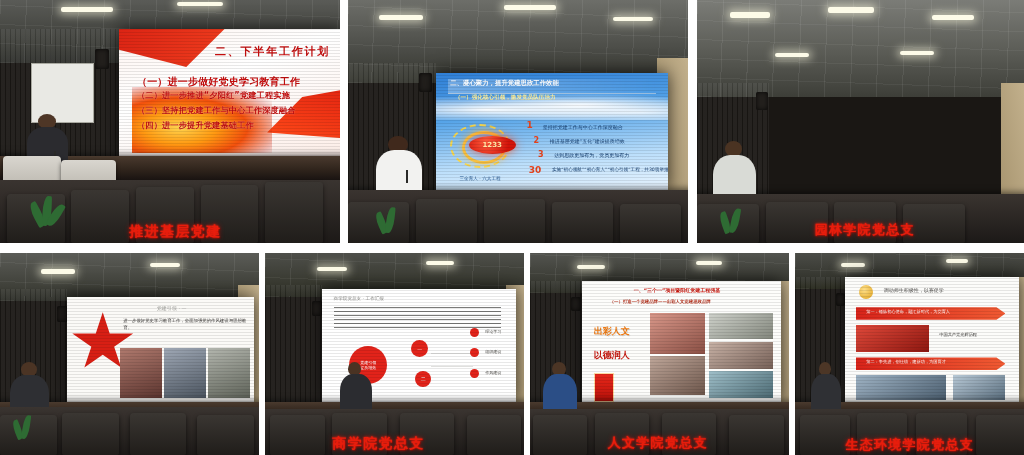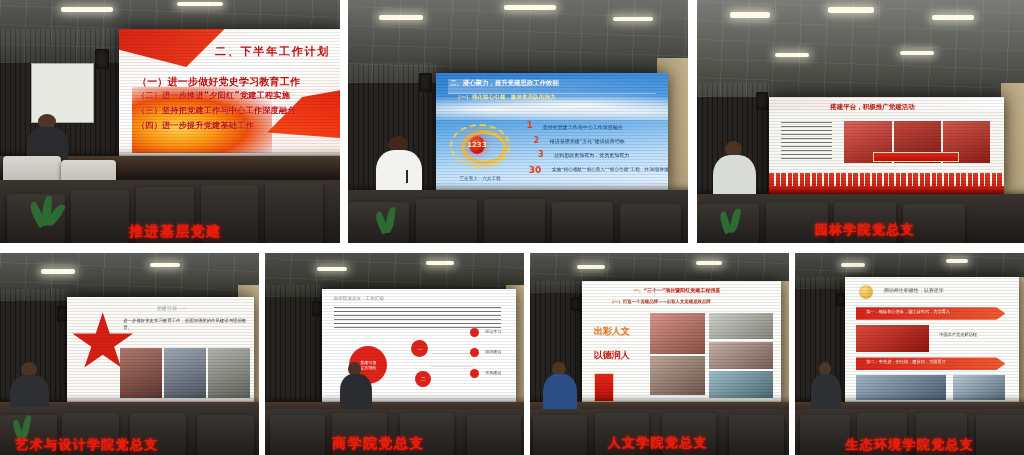--- a/index.html
+++ b/index.html
@@ -227,21 +227,21 @@
       <div class="speaker" style="left:21%;top:30%;width:13px;height:19px;"></div>
 
       <div class="screen" style="left:26%;top:30%;width:68%;height:48%;">
         <div class="screen-inner s-blue">
           <div class="hdr"></div>
           <div class="cloudband"></div>
           <div class="bl-title" style="left:6%;top:5%;font-size:6.4px;">二、凝心聚力，提升党建思政工作效能</div>
           <div class="bl-sub" style="left:8%;top:18%;font-size:5.6px;">（一）强化核心引领，激发党员队伍活力</div>
           <div class="ring" style="left:6%;top:44%;width:56px;height:40px;"></div>
           <div class="ring2" style="left:11%;top:50%;width:38px;height:27px;"></div>
-          <div class="redball" style="left:14%;top:54%;width:16px;height:18px;font-size:7px;">1233</div>
+          <div class="redball" style="left:14%;top:54%;width:47px;height:18px;font-size:7px;">1233</div>
           <div class="bl-num" style="left:39%;top:40%;font-size:9px;">1</div>
           <div class="bl-item" style="left:46%;top:44%;font-size:5px;">坚持把党建工作与中心工作深度融合</div>
           <div class="bl-num" style="left:42%;top:54%;font-size:8px;">2</div>
           <div class="bl-item" style="left:49%;top:56%;font-size:5px;">推进基层党建“五化”建设提质增效</div>
           <div class="bl-num" style="left:44%;top:66%;font-size:8px;">3</div>
           <div class="bl-item" style="left:51%;top:68%;font-size:5px;">达到思政更加有为，党员更加有力</div>
           <div class="bl-num" style="left:40%;top:79%;font-size:9px;">30</div>
           <div class="bl-item" style="left:50%;top:81%;font-size:4.6px;">实施“初心领航”“初心育人”“初心引领”工程，共30项举措</div>
           <div class="bl-item" style="left:10%;top:88%;font-size:4.6px;color:#1b4d86;">三全育人 · 六大工程</div>
         </div>
@@ -274,35 +274,20 @@
       </div>
       <div class="lamp" style="left:10%;top:5%;width:40px;height:6px;"></div>
       <div class="lamp" style="left:40%;top:3%;width:46px;height:6px;"></div>
       <div class="lamp" style="left:72%;top:6%;width:42px;height:5px;"></div>
       <div class="lamp" style="left:24%;top:22%;width:34px;height:4px;"></div>
       <div class="lamp" style="left:62%;top:21%;width:34px;height:4px;"></div>
       <div class="wall-left striped" style="width:22%;top:34%;"></div>
       <div class="wall-right" style="top:34%;width:7%;"></div>
       <div class="speaker" style="left:18%;top:38%;width:12px;height:18px;"></div>
 
-      <div class="screen" style="left:22%;top:40%;width:72%;height:40%;">
-        <div class="screen-inner s-white">
-          <div class="topbar"></div>
-          <div class="wt-title" style="left:26%;top:6%;font-size:6.5px;">搭建平台，积极推广党建活动</div>
-          <div class="bodytext" style="left:5%;top:26%;width:22%;height:40%;"></div>
-          <div class="photo-strip" style="left:32%;top:24%;width:62%;height:44%;">
-            <div class="ph" style="background:linear-gradient(160deg,#e0605a,#93251c);"></div>
-            <div class="ph" style="background:linear-gradient(160deg,#c7493f,#7c1a14);"></div>
-            <div class="ph" style="background:linear-gradient(160deg,#d4564a,#881d16);"></div>
-          </div>
-          <div class="banner" style="left:44%;top:56%;width:36%;height:9%;"></div>
-          <div class="skyline"></div>
-          <div class="skyline-base"></div>
-        </div>
-      </div>
 
       <div class="deskrow" style="top:80%;height:8%;"></div>
       <div class="person" style="left:4%;top:58%;width:15%;height:26%;">
         <div class="p-head" style="left:30%;top:0;width:36%;height:26%;background:#4a3322;"></div>
         <div class="p-body" style="left:6%;top:22%;width:88%;height:78%;background:#d9dbd6;"></div>
       </div>
       <div class="floorfront" style="height:20%;"></div>
       <div class="chair" style="left:0%;top:84%;width:19%;height:16%;"></div>
       <div class="chair" style="left:21%;top:83%;width:19%;height:17%;"></div>
       <div class="chair" style="left:42%;top:83%;width:19%;height:17%;"></div>
@@ -348,21 +333,20 @@
       <div class="floorfront" style="height:24%;"></div>
       <div class="chair" style="left:0%;top:80%;width:22%;height:20%;"></div>
       <div class="chair" style="left:24%;top:79%;width:22%;height:21%;"></div>
       <div class="chair" style="left:50%;top:79%;width:22%;height:21%;"></div>
       <div class="chair" style="left:76%;top:80%;width:22%;height:20%;"></div>
       <div class="plant" style="left:1%;top:72%;width:14%;height:20%;">
         <div class="leaf" style="left:42%;bottom:0;width:7px;height:20px;transform:rotate(-22deg);"></div>
         <div class="leaf" style="left:50%;bottom:0;width:7px;height:24px;transform:rotate(8deg);"></div>
       </div>
     </div>
-    <div class="caption" style="left:6%;bottom:1px;font-size:13px;">艺术与设计学院党总支</div>
   </div>
 
   <div class="photo" style="left:265px;top:253px;width:259px;height:202px;">
     <div class="scene">
       <div class="ceiling" style="height:22%;
            background:linear-gradient(180deg,#4e4f4a,#37382f 70%,#26271f);">
         <div class="ceil-grid"></div>
       </div>
       <div class="lamp" style="left:20%;top:7%;width:30px;height:4px;"></div>
       <div class="lamp" style="left:62%;top:4%;width:28px;height:4px;"></div>

